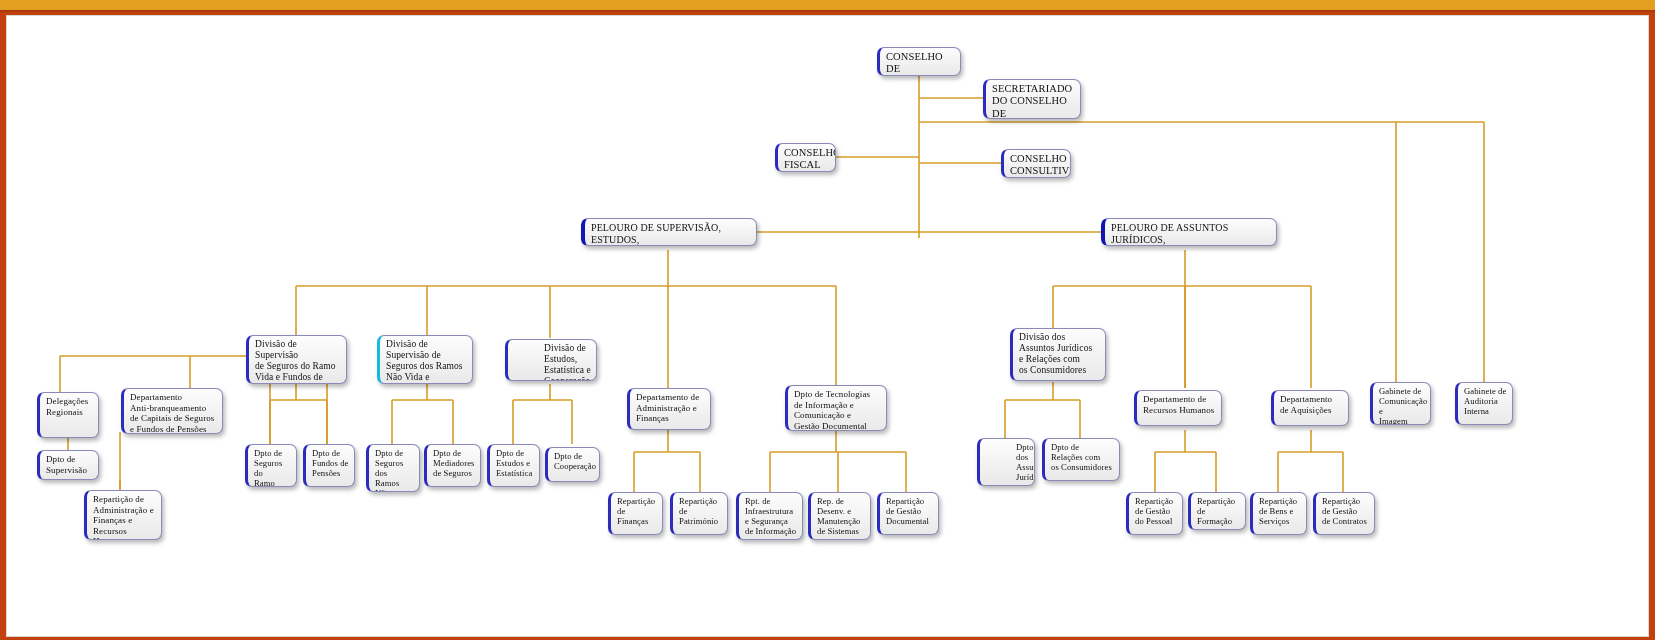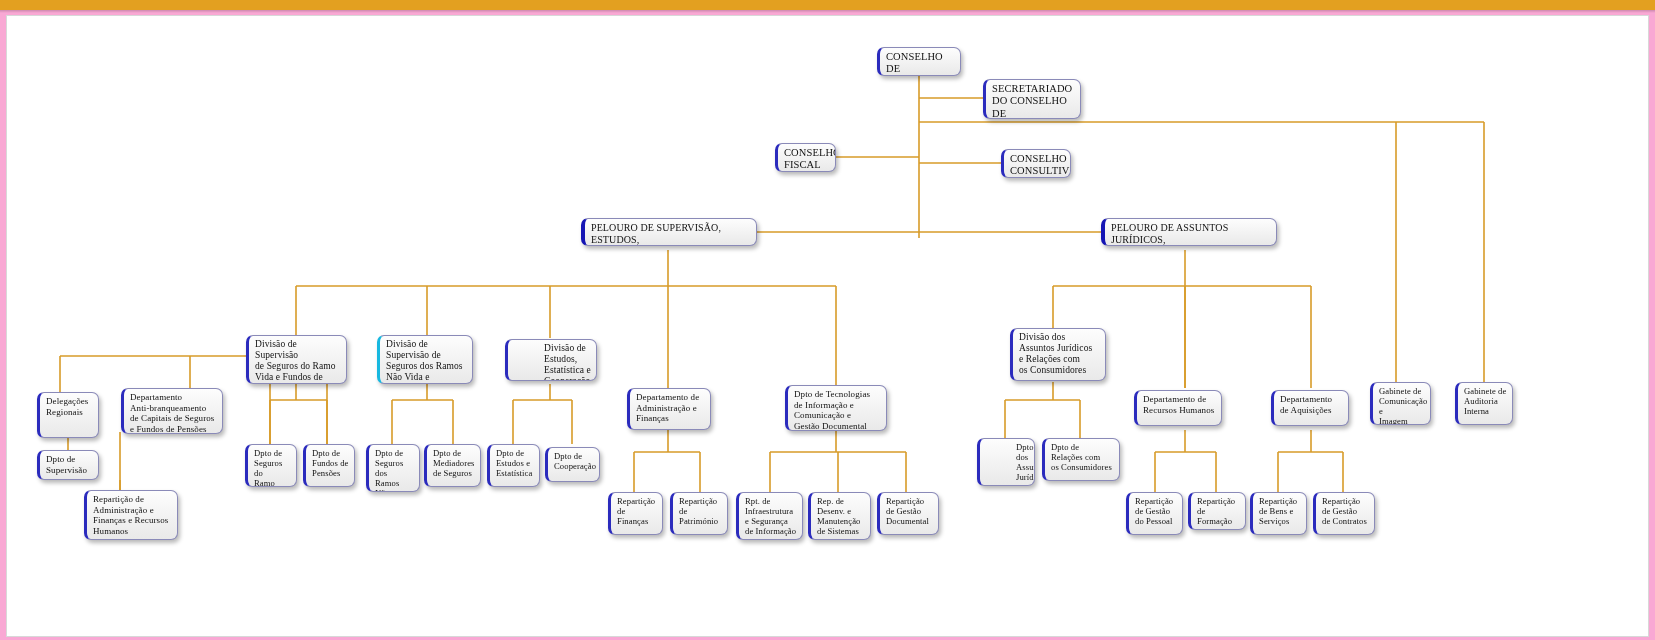--- a/index.html
+++ b/index.html
@@ -1,17 +1,17 @@
 <!DOCTYPE html>
 <html><head>
 <meta charset="utf-8">
 <style>
   html,body{margin:0;padding:0;background:#ffffff;}
   body{font-family:"Liberation Serif", serif;}
-  #canvas{position:relative;width:1655px;height:640px;overflow:hidden;background:#f9a8d4;}
+  #canvas{position:relative;width:1655px;height:640px;overflow:hidden;background:#c2410c;}
 
   
   #topbar{position:absolute;left:0;top:0;width:1655px;height:10px;background:#e3a020;}
   #topbar-shadow{position:absolute;left:0;top:10px;width:1655px;height:3px;
      background:linear-gradient(to bottom,rgba(0,0,0,.18),rgba(0,0,0,0));}
 
   
   #page{position:absolute;left:6px;top:15px;width:1643px;height:622px;
         background:#fff;border:1px solid #d8d8d8;box-sizing:border-box;}
 
@@ -172,21 +172,21 @@
     <span>Supervisão</span>
   </div>
 
   <div class="node lvl3" style="left:121px;top:388px;width:102px;height:46px;">
     <span>Departamento</span>
     <span>Anti-branqueamento</span>
     <span>de Capitais de Seguros</span>
     <span>e Fundos de Pensões</span>
   </div>
 
-  <div class="node lvl3" style="left:84px;top:490px;width:94px;height:50px;">
+  <div class="node lvl3" style="left:84px;top:490px;width:78px;height:50px;">
     <span>Repartição de</span>
     <span>Administração e</span>
     <span>Finanças e Recursos</span>
     <span>Humanos</span>
   </div>
 
   <div class="node lvl2" style="left:246px;top:335px;width:101px;height:49px;">
     <span>Divisão de Supervisão</span>
     <span>de Seguros do Ramo</span>
     <span>Vida e Fundos de</span>

